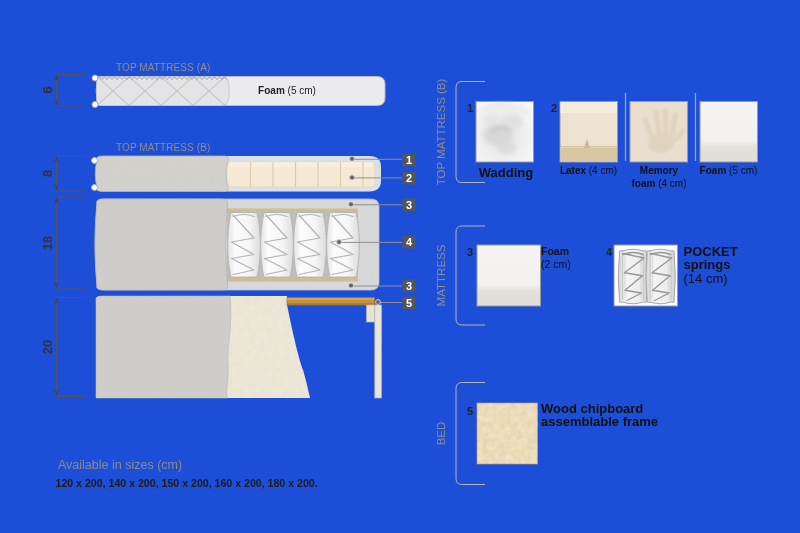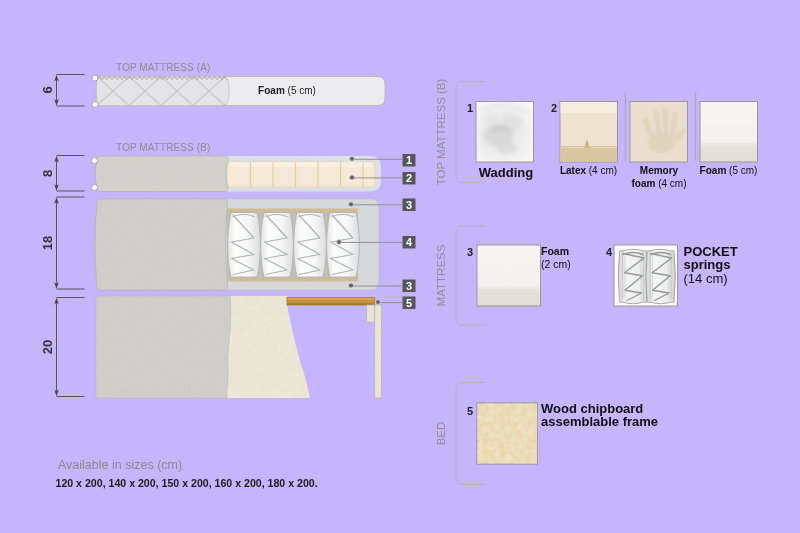--- a/index.html
+++ b/index.html
@@ -1,16 +1,16 @@
 <!DOCTYPE html>
 <html><head>
 <meta charset="utf-8">
 <style>
   html,body{margin:0;padding:0;background:#ffffff;}
-  #stage{position:relative;width:800px;height:533px;background:#c4b5fd;overflow:hidden;
+  #stage{position:relative;width:800px;height:533px;background:#1d4ed8;overflow:hidden;
          font-family:"Liberation Sans", sans-serif;}
   svg text{font-family:"Liberation Sans", sans-serif;}
 </style>
 </head>
 <body>
 <div id="stage">
 <svg width="800" height="533" viewBox="0 0 800 533">
 <defs>
   <filter id="noiseGray" x="-5%" y="-5%" width="110%" height="110%">
     <feTurbulence type="fractalNoise" baseFrequency="0.7" numOctaves="2" result="n"></feTurbulence>

